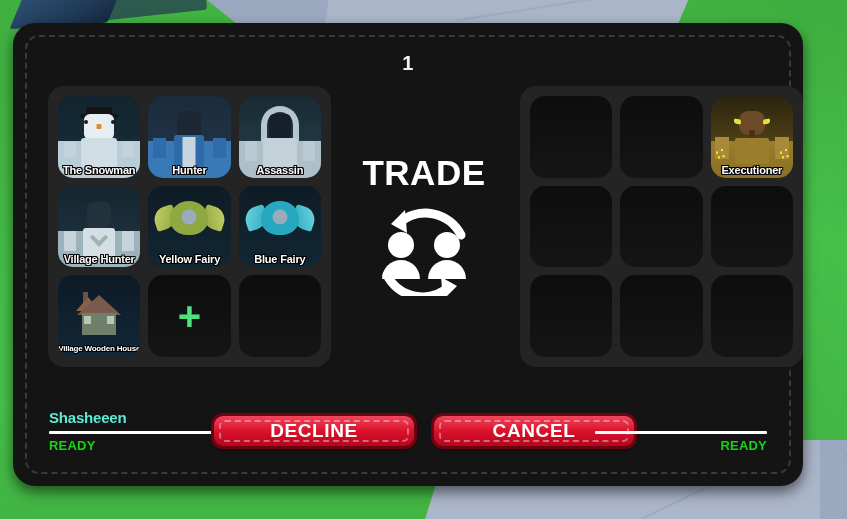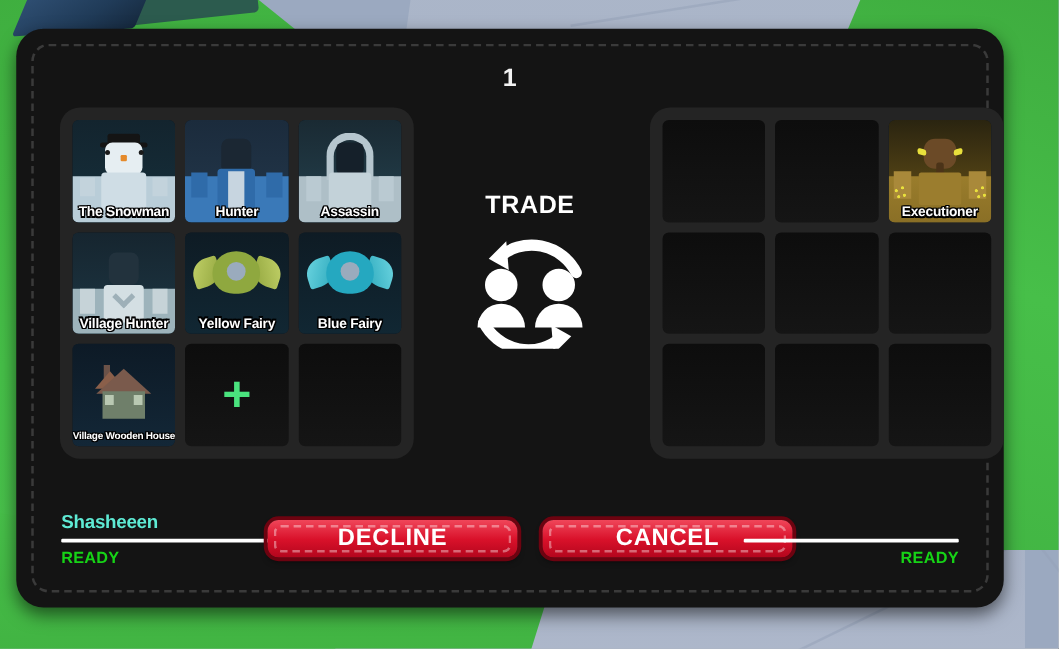--- a/index.html
+++ b/index.html
@@ -112,21 +112,21 @@
     grid-template-columns: repeat(3, 1fr);
     grid-template-rows: repeat(3, 1fr);
     gap: 8px;
   }
   .panel-left  { left: 35px; }
   .panel-right { left: 507px; }
 
   .slot {
     position: relative;
     background: linear-gradient(180deg,#0d0d0d 0%,#151515 100%);
-    border-radius: 5px;
+    border-radius: 15px;
     overflow: hidden;
   }
   .slot.filled { background: #0a1620; }
 
   .card-art {
     position: absolute;
     inset: 0;
   }
   .card-label {
     position: absolute;
@@ -226,21 +226,21 @@
 
   
   .trade-center {
     position: absolute;
     left: 332px; top: 130px;
     width: 158px;
     text-align: center;
   }
   .trade-title {
     color: #ffffff;
-    font-size: 20px;
+    font-size: 35px;
     font-weight: bold;
     letter-spacing: 0.5px;
   }
   .trade-icon { margin-top: 8px; }
 
   
   .player-block { position: absolute; bottom: 33px; }
   .player-left  { left: 36px; width: 172px; text-align: left; }
   .player-right { right: 36px; width: 172px; text-align: right; }
 

